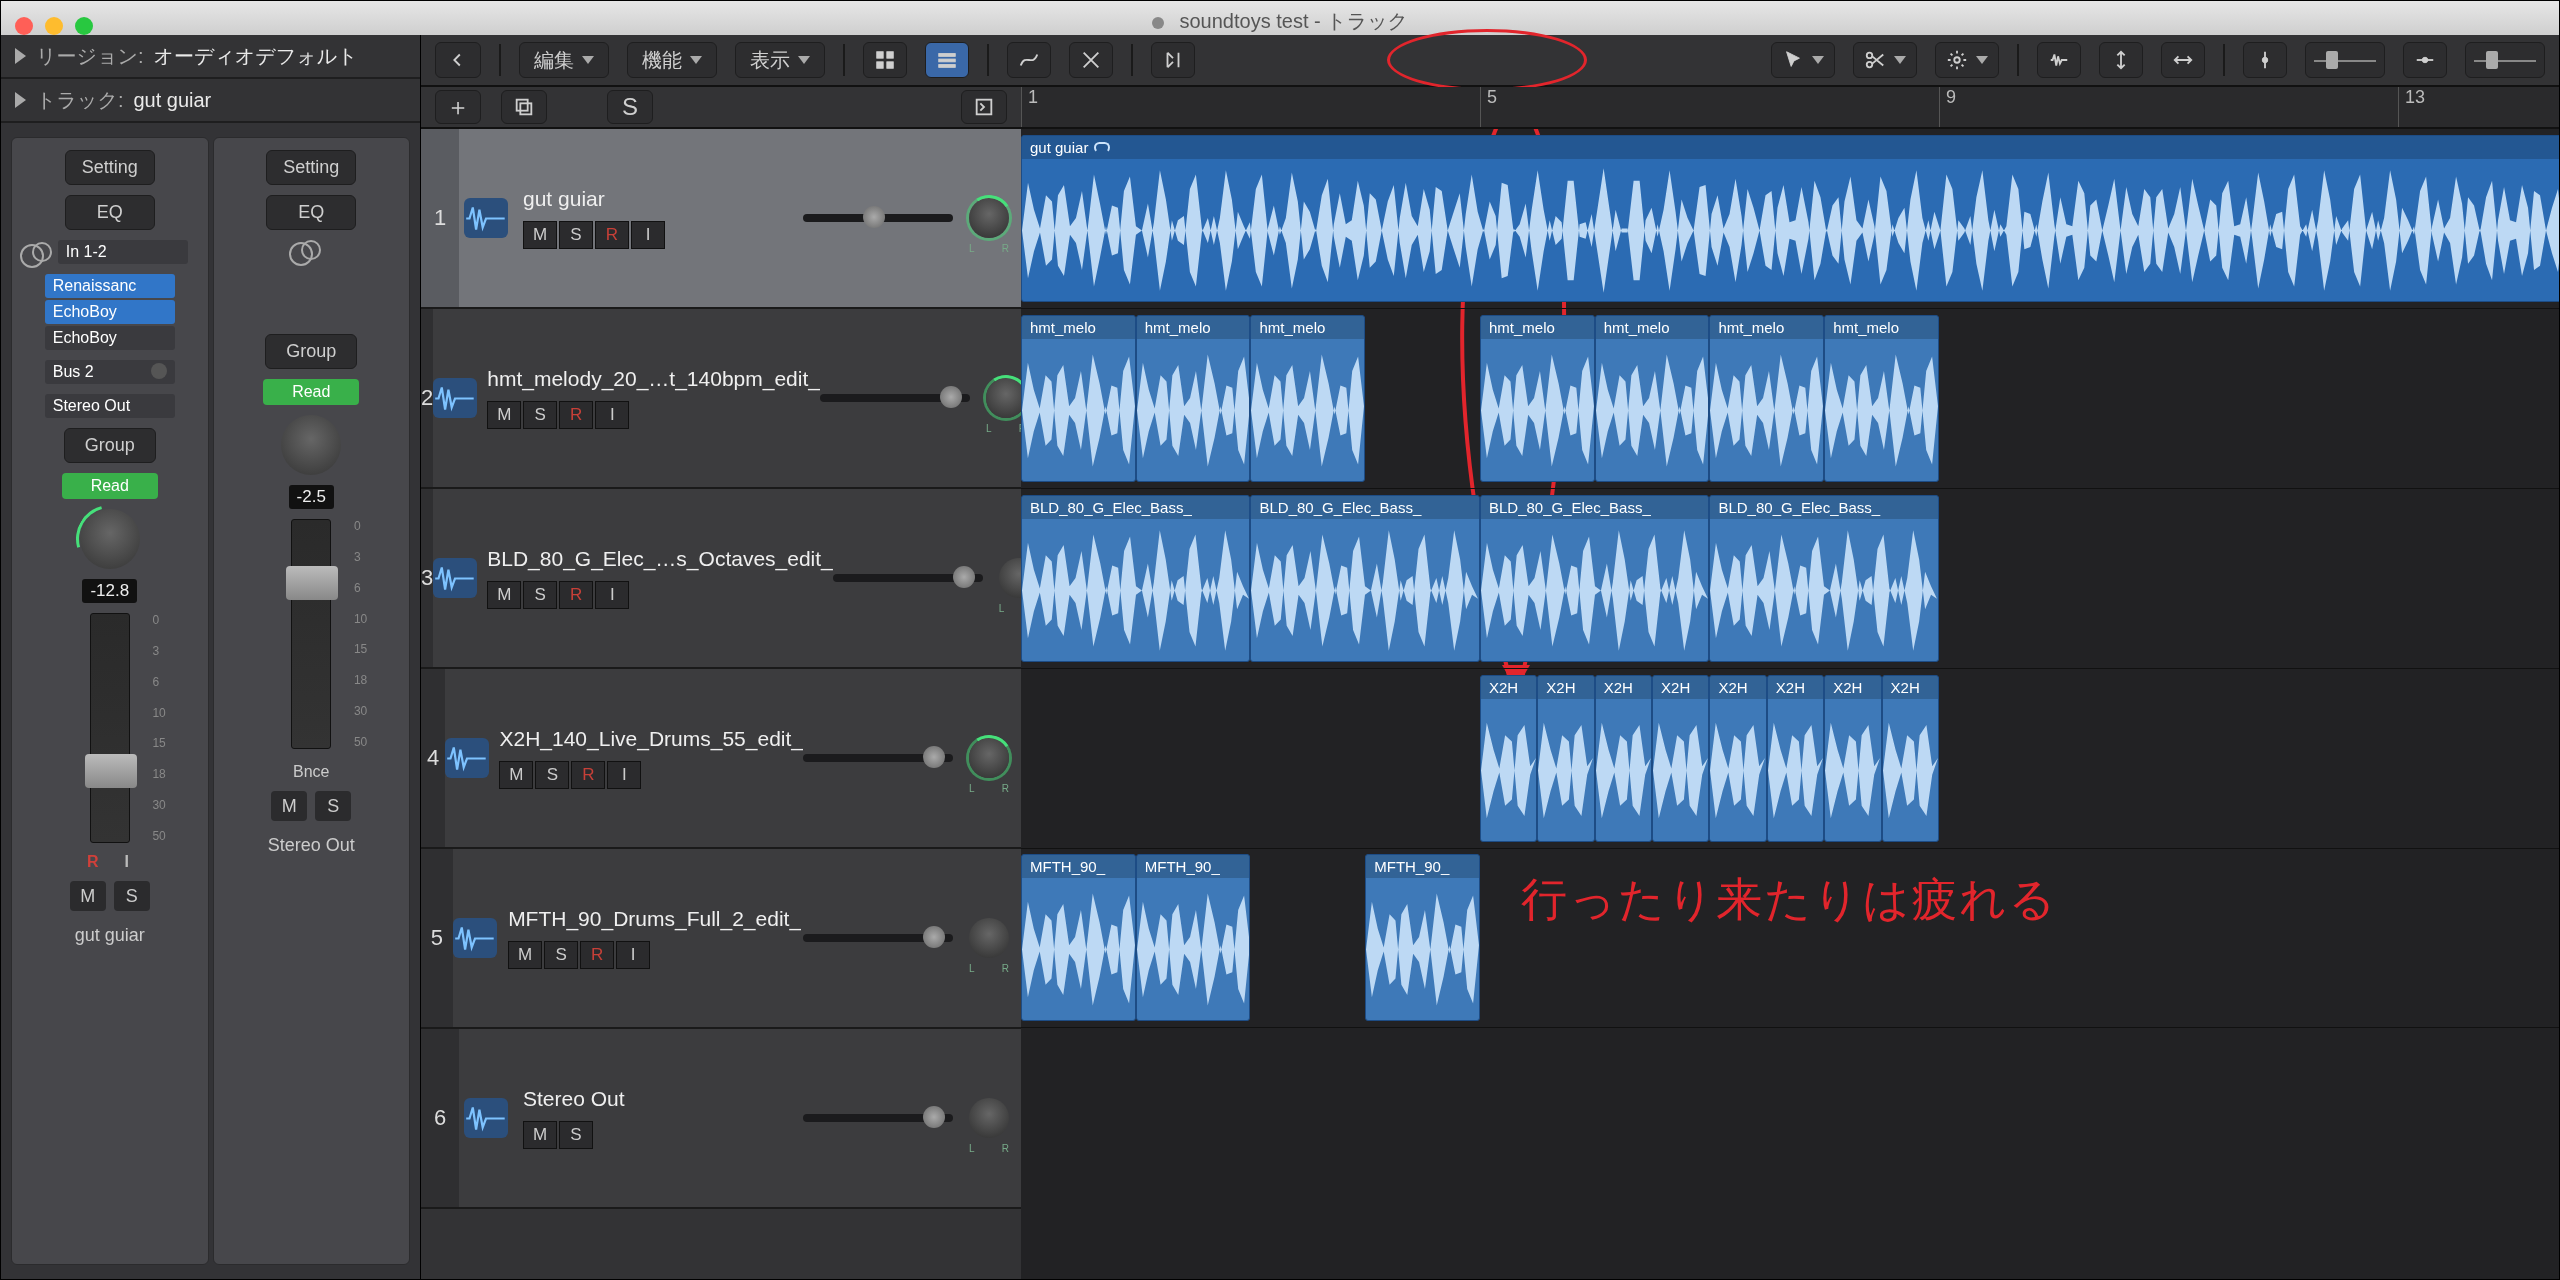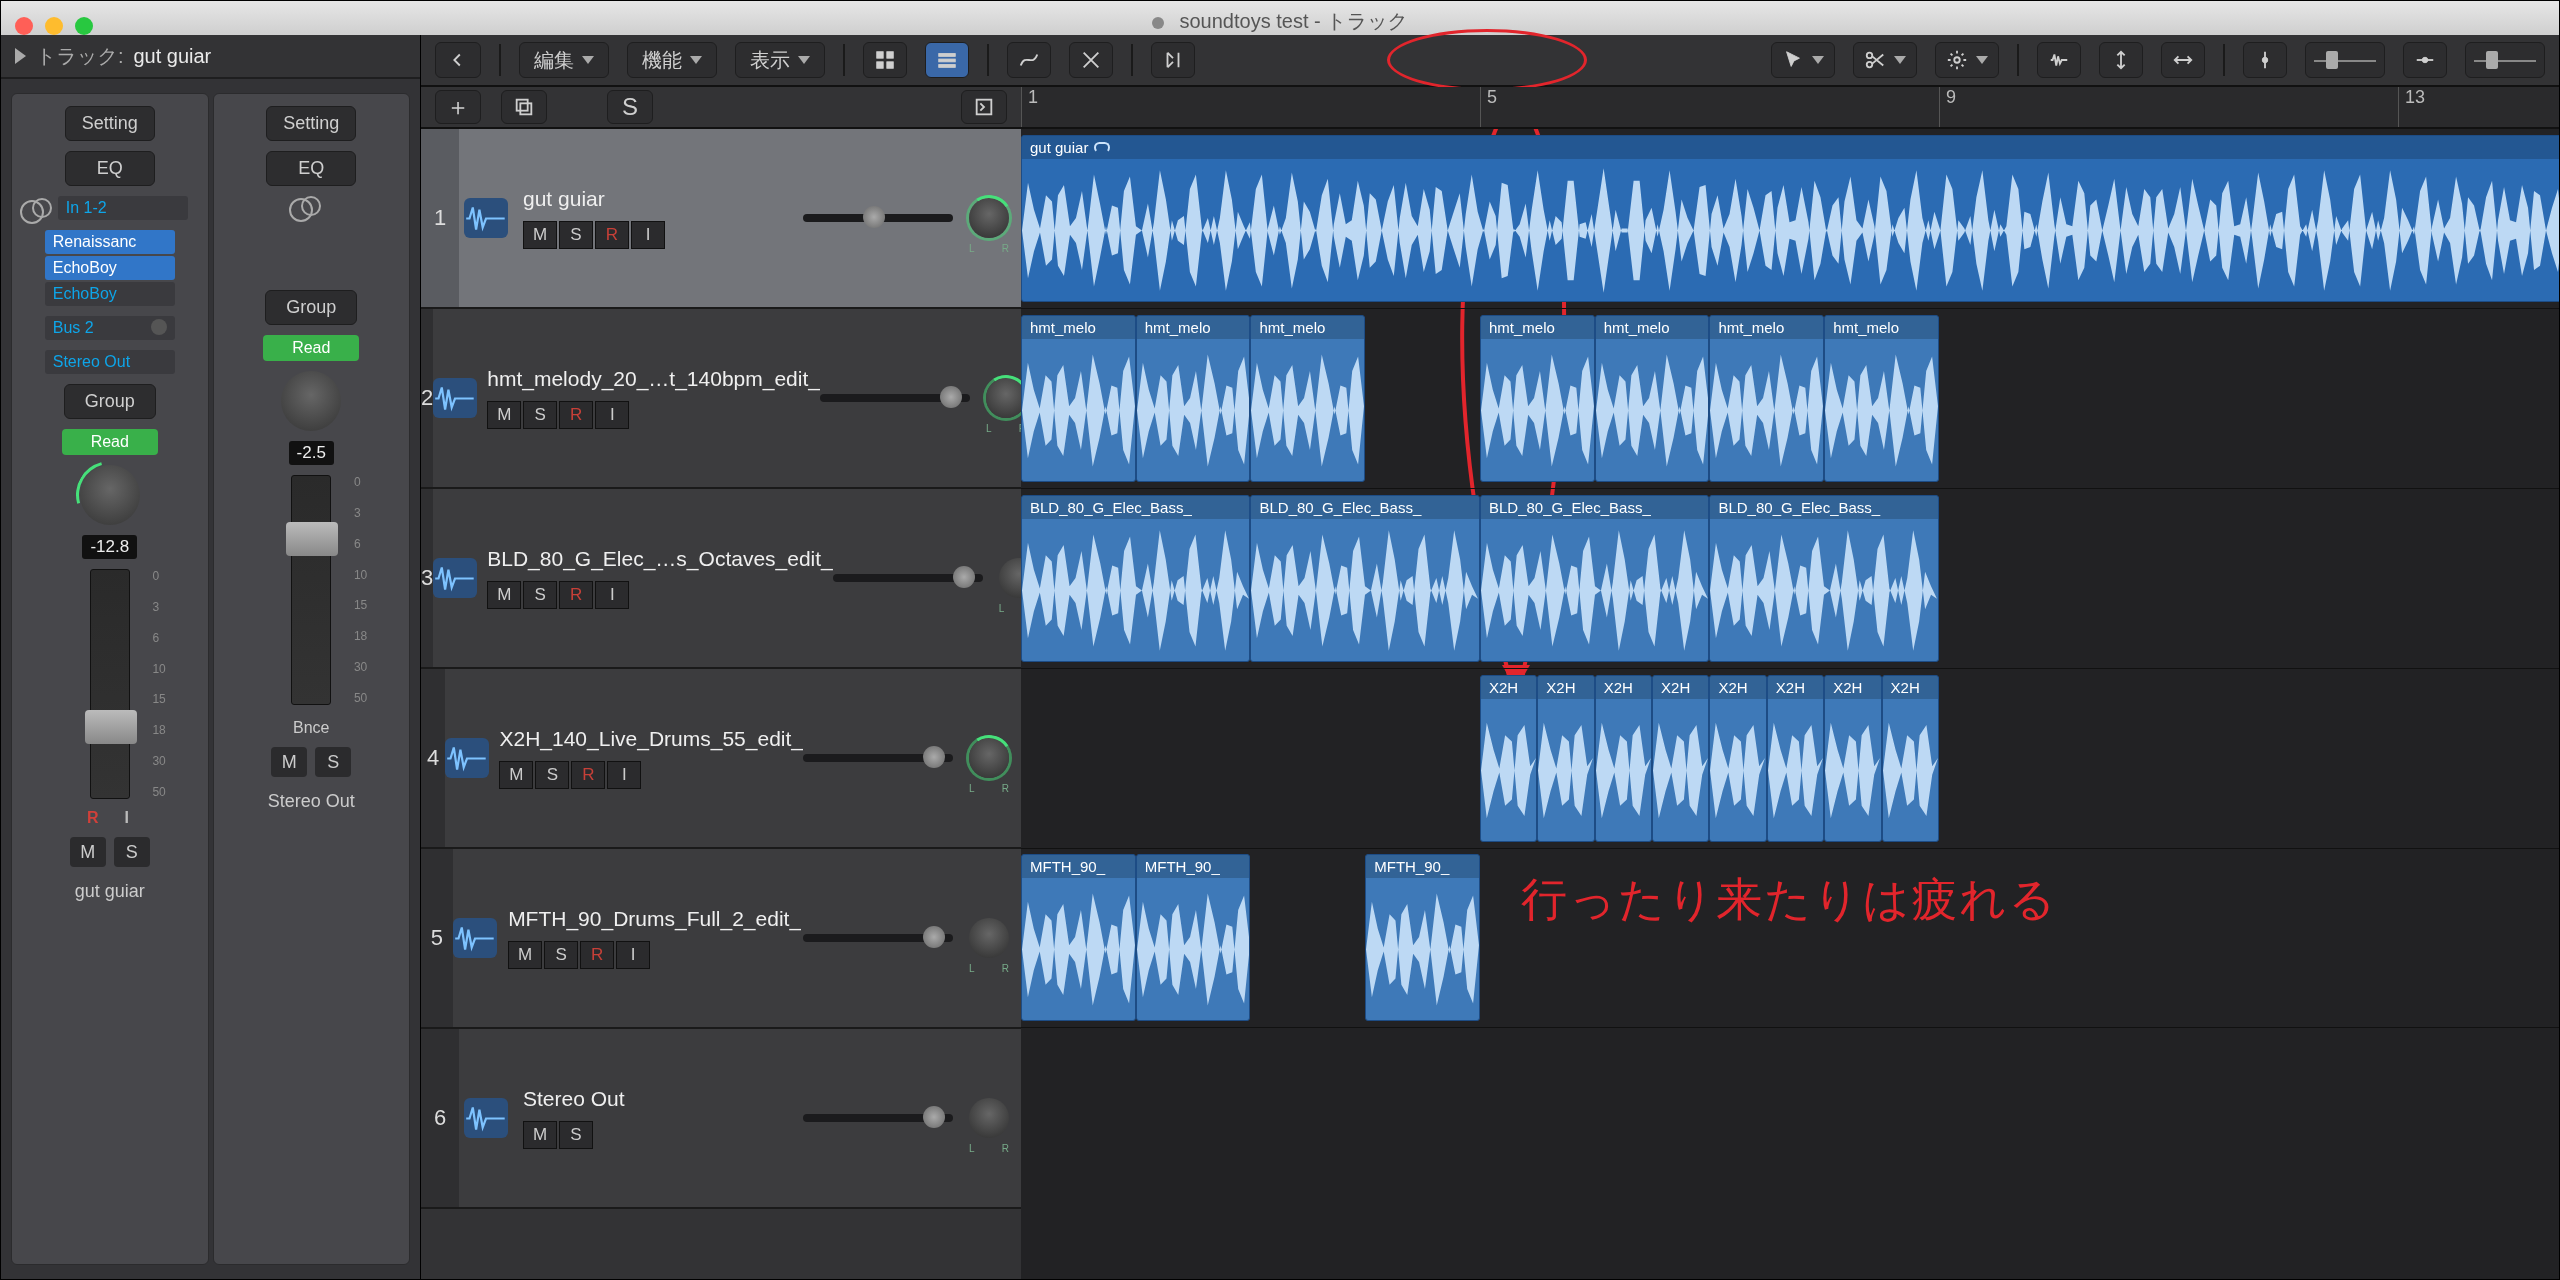--- a/index.html
+++ b/index.html
@@ -46,21 +46,21 @@
   .inspector{width:420px;background:#333336;display:flex;flex-direction:column;border-right:1px solid #000;}
   .insp-header{height:44px;display:flex;align-items:center;padding:0 14px;gap:10px;border-bottom:2px solid #1e1e1f;background:#333335;color:#ddd;font-size:20px;}
   .tri{width:0;height:0;border-top:8px solid transparent;border-bottom:8px solid transparent;border-left:11px solid #aaa;}
   .insp-header .label{color:#aaa;}
   .insp-header .val{color:#eaeaea;font-weight:500;}
   .insp-body{flex:1;display:flex;gap:4px;padding:14px 10px;}
   .chan{flex:1;background:#47474b;border:1px solid #2b2b2d;border-radius:6px;display:flex;flex-direction:column;align-items:center;padding:12px 8px;gap:10px;}
   .btn{background:var(--btn-dark);border:1px solid var(--btn-edge);color:#cfcfcf;border-radius:6px;padding:6px 14px;font-size:18px;min-width:90px;text-align:center;}
   .chip{font-size:16px;padding:3px 8px;border-radius:3px;width:130px;text-align:left;white-space:nowrap;overflow:hidden;}
   .chip.blue{background:var(--badge-blue);color:#fff;}
-  .chip.dk{background:#3a3a3e;color:#0ea5e9;}
+  .chip.dk{background:#3a3a3e;color:#ffffff;}
   .io-row{display:flex;align-items:center;gap:6px;width:100%;justify-content:center;}
   .io-row .ring-icon{width:20px;height:20px;border:2px solid #aaa;border-radius:50%;position:relative;}
   .io-row .ring-icon.linked:after{content:"";position:absolute;left:-14px;width:20px;height:20px;border:2px solid #aaa;border-radius:50%;}
   .green-pill{background:var(--badge-green);color:#fff;padding:4px 18px;border-radius:4px;width:96px;text-align:center;}
   .knob{width:60px;height:60px;border-radius:50%;background:radial-gradient(circle at 50% 40%,#666,#333);position:relative;}
   .knob.g:after{content:"";position:absolute;inset:-4px;border-radius:50%;border:3px solid transparent;border-top-color:var(--green-ring);transform:rotate(-60deg);}
   .db{background:#111;color:#eee;padding:2px 8px;font-size:17px;border-radius:3px;}
   .fader{width:40px;height:230px;background:linear-gradient(#2a2a2a,#333);border:1px solid #111;border-radius:3px;position:relative;}
   .fader .cap{position:absolute;left:-6px;width:52px;height:34px;background:linear-gradient(#bbb,#888);border-radius:4px;}
   .scale{position:absolute;right:-36px;top:0;bottom:0;display:flex;flex-direction:column;justify-content:space-between;color:#888;font-size:12px;}
@@ -140,20 +140,25 @@
       <span class="unsaved"></span>
       <span>soundtoys test - トラック</span>
     </div>
   </div>
 
   <div class="body">
 
     <div class="inspector">
       <div class="insp-header">
         <span class="tri"></span>
+        <span class="label">リージョン:</span>
+        <span class="val">オーディオデフォルト</span>
+      </div>
+      <div class="insp-header">
+        <span class="tri"></span>
         <span class="label">トラック:</span>
         <span class="val">gut guiar</span>
       </div>
 
       <div class="insp-body">
 
         <div class="chan">
           <div class="btn">Setting</div>
           <div class="btn">EQ</div>
           <div class="io-row">

